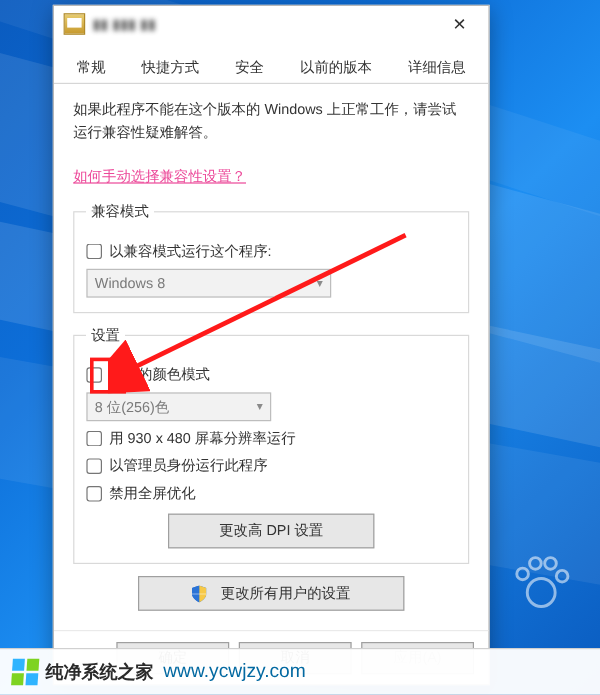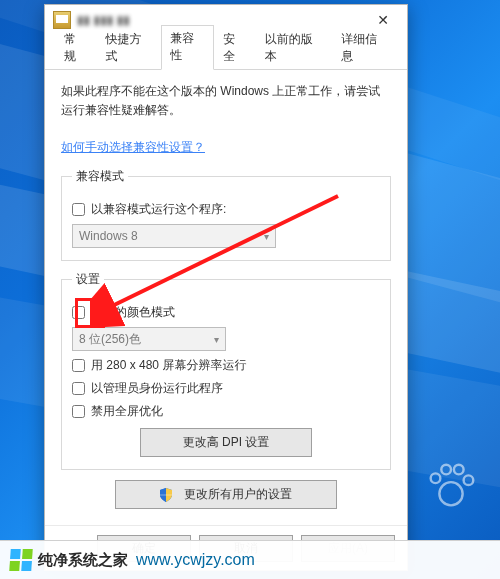--- a/index.html
+++ b/index.html
@@ -127,21 +127,21 @@
     width: 100%;
     box-sizing: border-box;
     padding: 6px 0;
     text-align: center;
     border: 1px solid #9f9f9f;
     background: #e7e7e7;
     color: #333;
     font-size: 12px;
   }
   .link {
-    color: #3b82f6;
+    color: #ec4899;
     text-decoration: underline;
     display: inline-block;
     margin: 10px 0 12px 0;
   }
 
   fieldset.group {
     border: 1px solid #d9d9d9;
     margin: 0 0 10px 0;
     padding: 10px 10px 12px 10px;
   }
@@ -296,21 +296,20 @@
     <span class="title-text">▮▮ ▮▮▮ ▮▮</span>
     <span class="title-spacer"></span>
     <span class="close-btn">
       <span>✕</span>
     </span>
   </div>
 
   <div class="tabstrip">
     <div class="tab"><span>常规</span></div>
     <div class="tab"><span>快捷方式</span></div>
-    <div class="tab active"><span>兼容性</span></div>
     <div class="tab"><span>安全</span></div>
     <div class="tab"><span>以前的版本</span></div>
     <div class="tab"><span>详细信息</span></div>
   </div>
 
   <div class="body">
     <div class="intro">如果此程序不能在这个版本的 Windows 上正常工作，请尝试运行兼容性疑难解答。</div>
 
 
     <a class="link" href="#">
@@ -336,21 +335,21 @@
         <input type="checkbox" style="">
         <span>简化的颜色模式</span>
       </div>
       <div class="select small">
         <span>8 位(256)色</span>
         <span class="chev">▾</span>
       </div>
 
       <div class="row">
         <input type="checkbox" style="">
-        <span>用 280 x 480 屏幕分辨率运行</span>
+        <span>用 930 x 480 屏幕分辨率运行</span>
       </div>
       <div class="row">
         <input type="checkbox" style="">
         <span>以管理员身份运行此程序</span>
       </div>
       <div class="row">
         <input type="checkbox" style="">
         <span>禁用全屏优化</span>
       </div>
 

